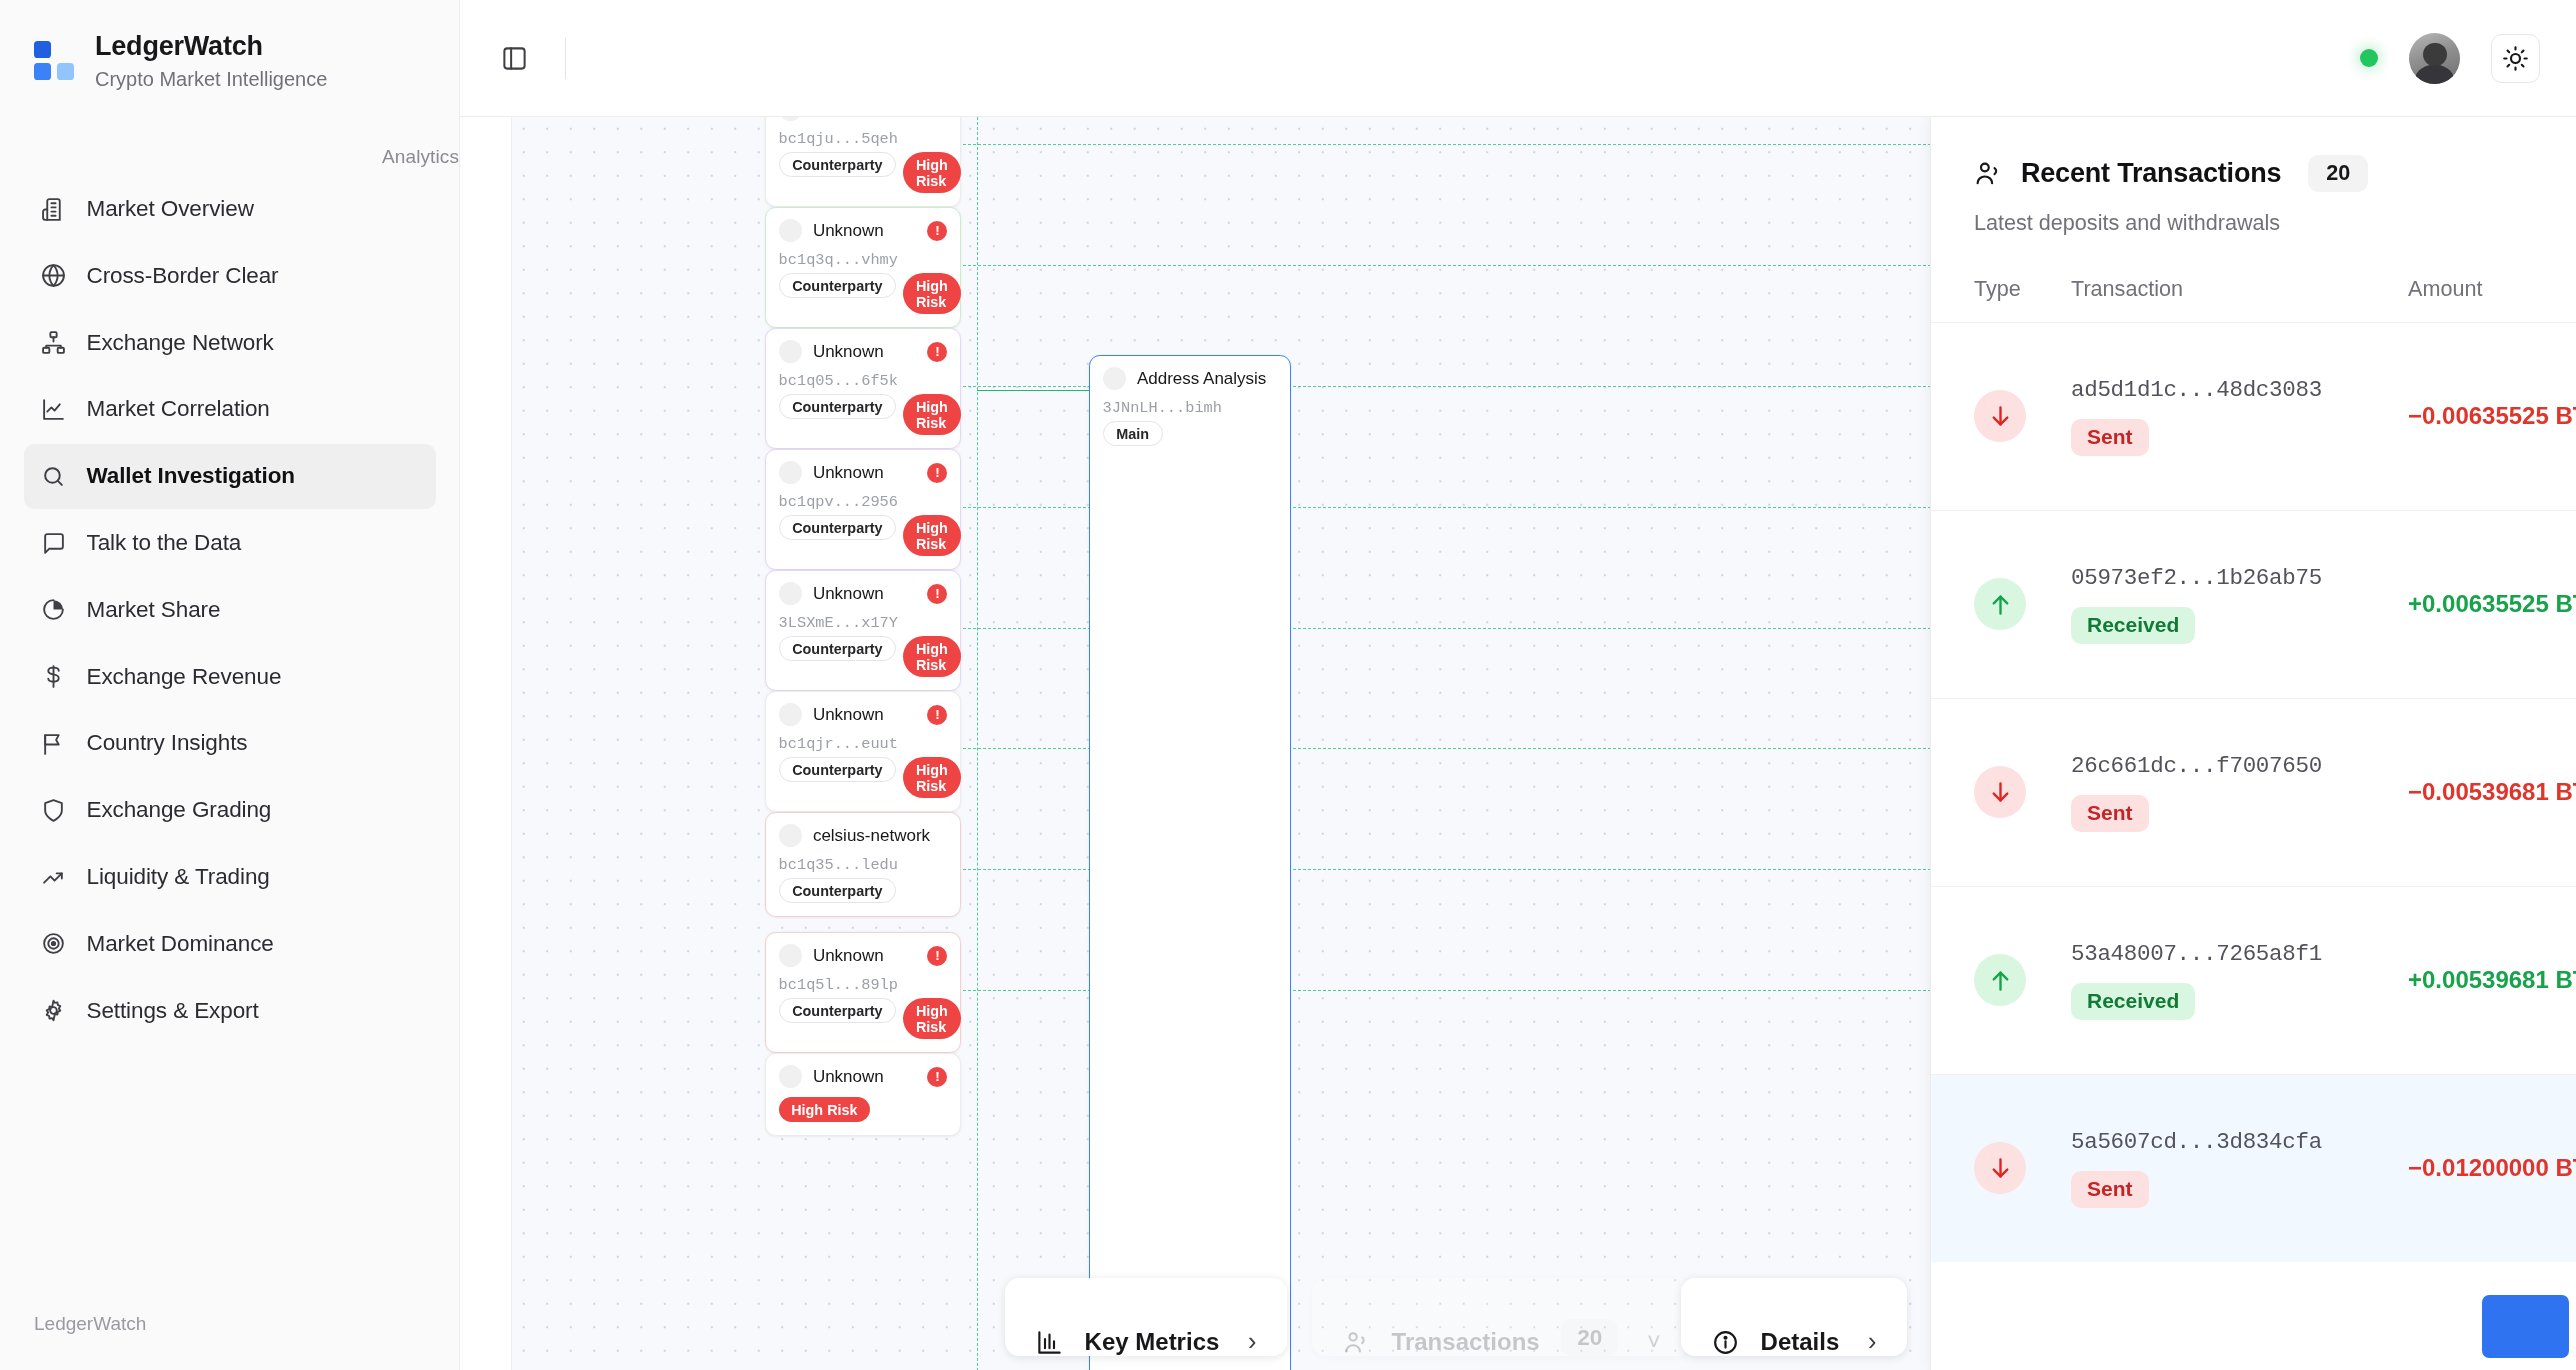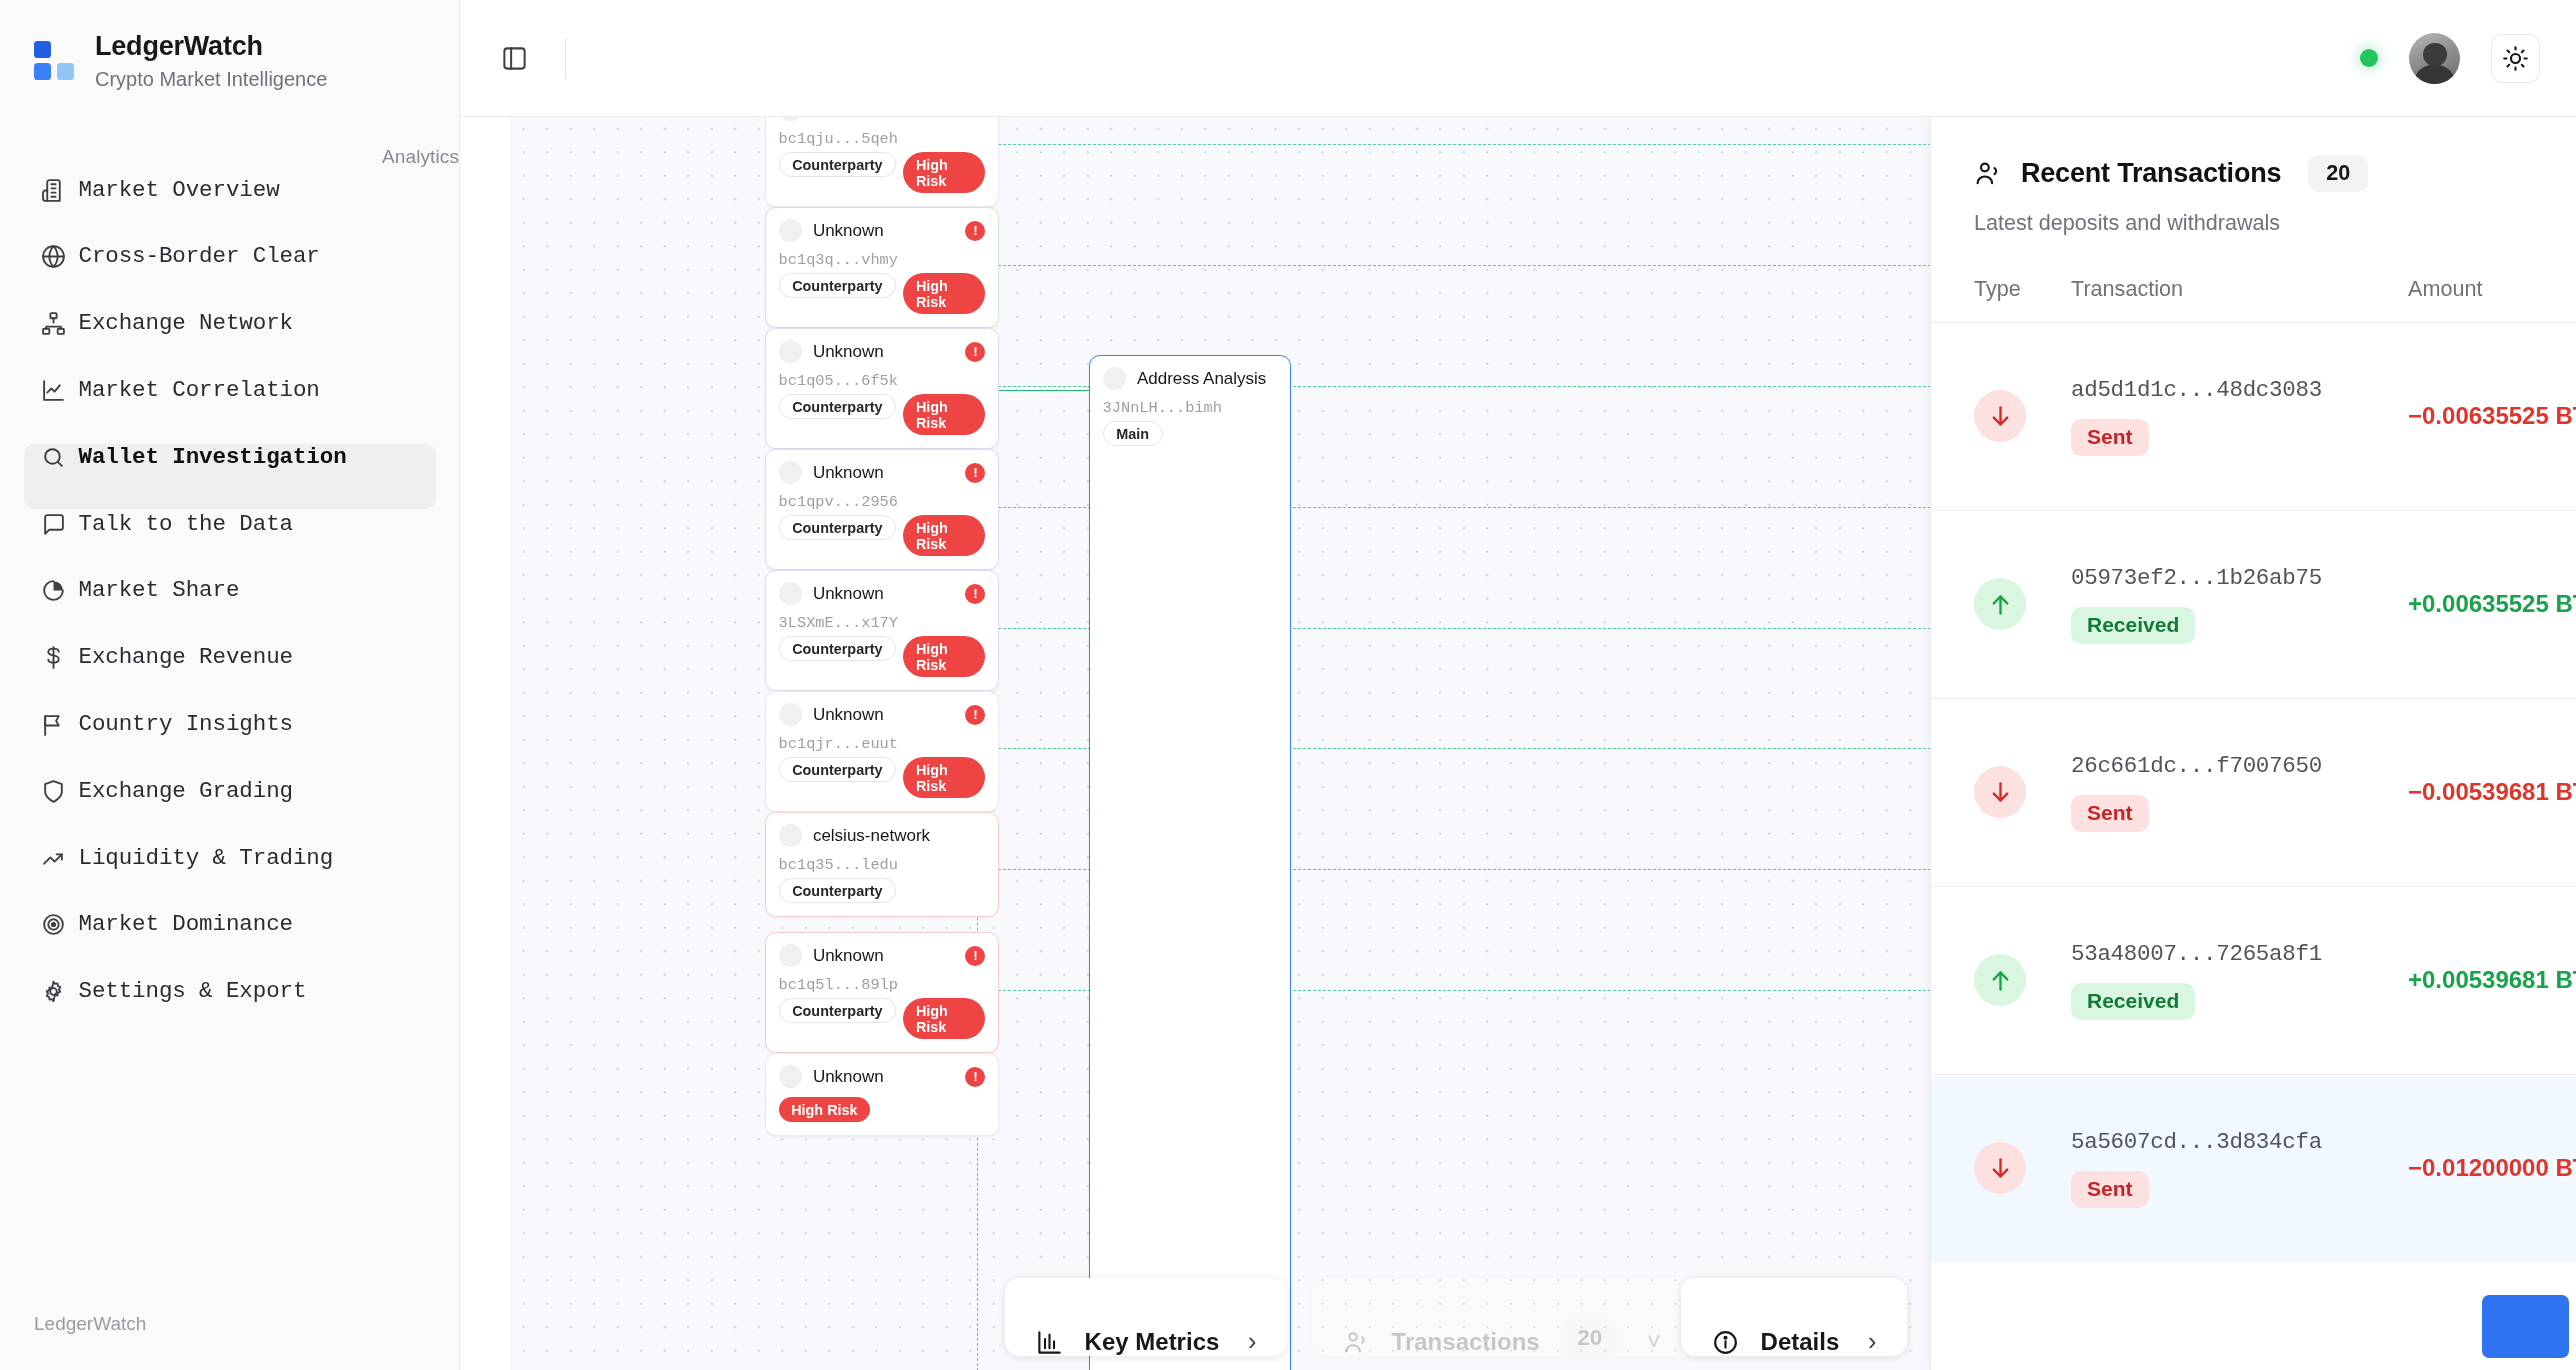--- a/index.html
+++ b/index.html
@@ -28,23 +28,23 @@
   .bl3 { width: 17px; height: 17px; left: 22.5px; top: 22.5px; background: #93c5fd; }
   .brand-text { display: flex; flex-direction: column; }
   .brand-title { font-size: 27px; font-weight: 700; color: #18181b; letter-spacing: -0.2px; line-height: 1.18; }
   .brand-sub { font-size: 20px; color: #71717a; line-height: 1.3; margin-top: 2.7px; }
 
   .nav-section-label {
     font-size: 19px; color: #8a8a93; padding: 54px 0 9px 34px; letter-spacing: 0.1px; text-align: right;
   }
   .nav { display: flex; flex-direction: column; padding: 0 23.5px; gap: 1.8px; }
   .nav-item {
-    display: flex; align-items: flex-start; gap: 12px;
+    display: flex; align-items: center; gap: 20px;
     height: 65px; padding: 0 16px;
-    border-radius: 10.8px; cursor: pointer; font-family: Liberation Mono, monospace;
+    border-radius: 10.8px; cursor: pointer;
   }
   .nav-item.active { background: #efefef; }
   .nav-label { font-size: 22.5px; color: #2b2b31; letter-spacing: -0.1px; white-space: nowrap; }
   .nav-item.active .nav-label { font-weight: 700; color: #111114; }
   .nav-icon { width: 27px; height: 27px; flex: 0 0 27px; display:flex; align-items:center; justify-content:center; color: #3f3f46; }
   .nav-icon svg { width: 25px; height: 25px; display:block; }
 
   .sidebar-footer {
     position: absolute; left: 34px; bottom: 36px;
     font-size: 19px; color: #9a9aa2;
@@ -122,21 +122,21 @@
   }
   .graph-inner { position:absolute; inset:0; }
 
   
   .vline { position:absolute; width:0; border-left: 1.8px dashed #34c78a; opacity:.85; }
   .vline.red { border-left: 1.8px dashed #f08b8b; }
   .hline { position:absolute; height:0; border-top: 1.8px dashed #34c78a; opacity:.85; }
 
   
   .node {
-    position: absolute; width: 234px;
+    position: absolute; width: 196px;
     background: #fff; border-radius: 10.8px;
     border: 1.8px solid #ececec;
     padding: 10.8px 12.6px 12.6px 12.6px;
     box-shadow: 0 0.9px 2.7px rgba(16,24,40,.06);
   }
   .node.green { border-color: #cdeccf; }
   .node.purple { border-color: #e4d8f5; }
   .node.pink { border-color: #f7cfd0; }
   .node.main { border-color: #3b82f6; width: 202px; }
   .node-head { display:flex; align-items:center; gap: 10.8px; }

